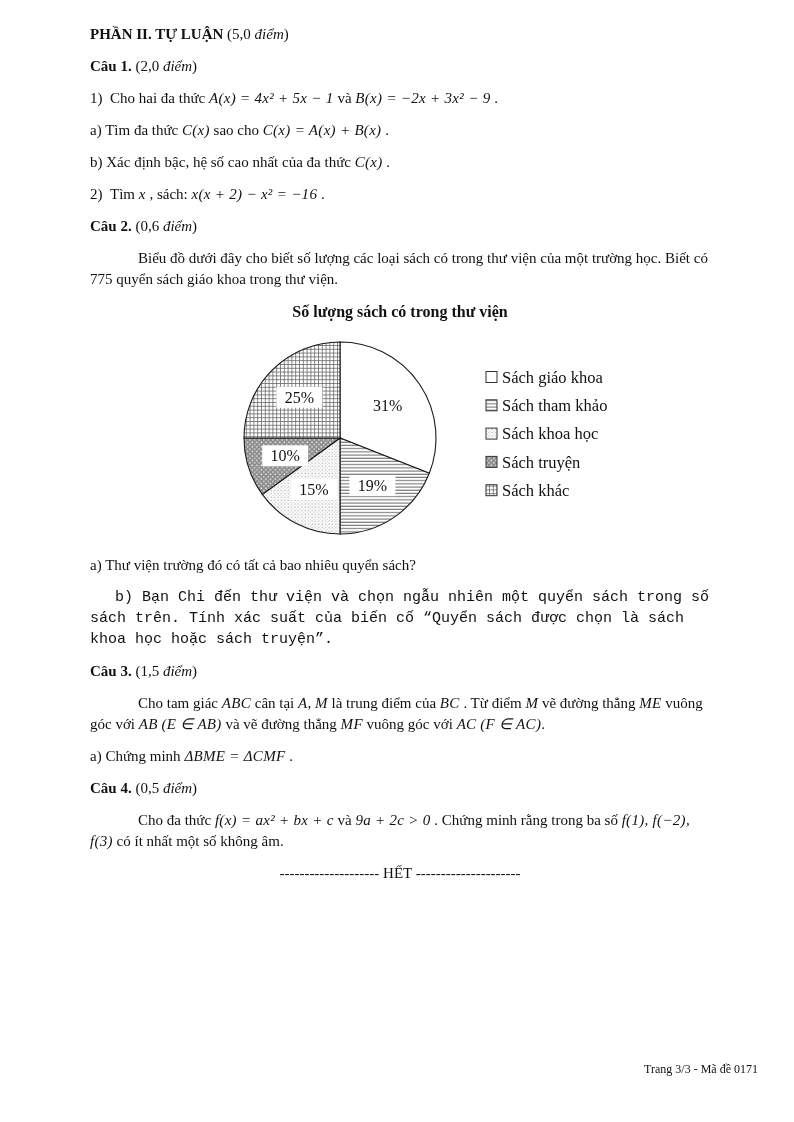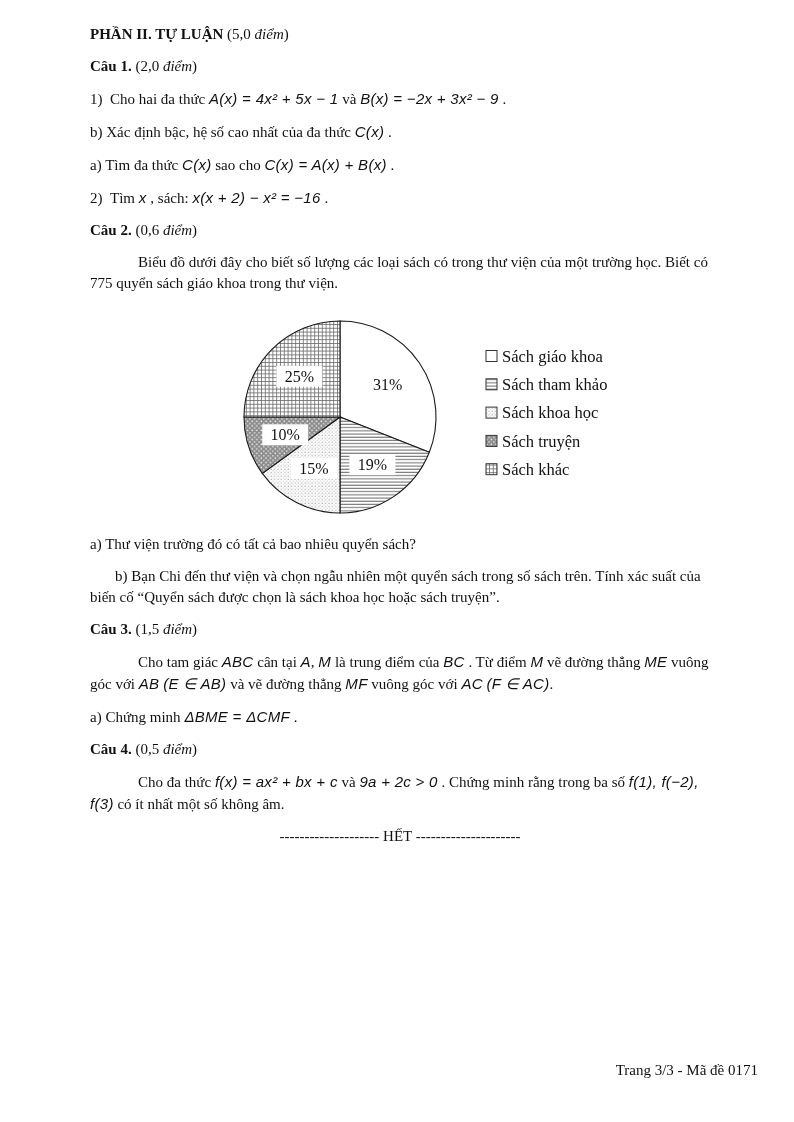--- a/index.html
+++ b/index.html
@@ -13,52 +13,53 @@
     box-sizing:border-box;
     padding:24px 84px 0 90px;
   }
   #doc-body p{
     margin:0 0 11px 0;
     font-size:15px;
     line-height:21px;
   }
   .seg-b{font-weight:bold;}
   .seg-i{font-style:italic;}
-  .seg-m{font-style:italic;font-family:Liberation Sans, sans-serif;letter-spacing:.3px;}
+  .seg-m{font-style:italic;font-family:Liberation Serif, serif;letter-spacing:.3px;}
   .k-item1{margin-left:25px;}
   .k-item2{margin-left:55px;}
   .k-indent{text-indent:48px;}
-  .k-hang{text-indent:25px;}
+  .k-hang{text-indent:25px;font-family:Liberation Mono, monospace;}
   .k-center{text-align:center;margin-top:8px !important;}
   .k-chart-title{text-align:center;font-size:16px !important;margin:4px 0 4px 0 !important;}
   .figure{margin:0 0 11px 0;}
   .pie-label{font-family:"Liberation Serif",serif;font-size:16px;fill:#111;}
   .legend-label{font-family:"Liberation Serif",serif;font-size:16.5px;fill:#111;}
   .doc-footer{
     position:absolute;
     top:1062px;
     right:36px;
-    font-size:15px;
+    font-size:12px;
     font-family:"Liberation Serif",serif;
     color:#111;
   }
 </style>
 </head>
 <body>
 
 <div class="page">
   <div id="doc-body">
       <p class="k-heading"><span class="seg-b">PHẦN II. TỰ LUẬN </span><span class="seg-r">(5,0 </span><span class="seg-i">điểm</span><span class="seg-r">)</span></p>
       <p class="k-heading"><span class="seg-b">Câu 1. </span><span class="seg-r">(2,0 </span><span class="seg-i">điểm</span><span class="seg-r">)</span></p>
       <p class="k-item1"><span class="seg-r">1) Cho hai đa thức </span><span class="seg-m">A(x) = 4x² + 5x − 1</span><span class="seg-r"> và </span><span class="seg-m">B(x) = −2x + 3x² − 9</span><span class="seg-r"> .</span></p>
+      <p class="k-item2"><span class="seg-r">a) Tìm đa thức </span><span class="seg-m">C(x)</span><span class="seg-r"> sao cho </span><span class="seg-m">C(x) = A(x) + B(x)</span><span class="seg-r"> .</span></p>
       <p class="k-item2"><span class="seg-r">b) Xác định bậc, hệ số cao nhất của đa thức </span><span class="seg-m">C(x)</span><span class="seg-r"> .</span></p>
-      <p class="k-item2"><span class="seg-r">a) Tìm đa thức </span><span class="seg-m">C(x)</span><span class="seg-r"> sao cho </span><span class="seg-m">C(x) = A(x) + B(x)</span><span class="seg-r"> .</span></p>
       <p class="k-item1"><span class="seg-r">2) Tìm </span><span class="seg-m">x</span><span class="seg-r"> , sách: </span><span class="seg-m">x(x + 2) − x² = −16</span><span class="seg-r"> .</span></p>
       <p class="k-heading"><span class="seg-b">Câu 2. </span><span class="seg-r">(0,6 </span><span class="seg-i">điểm</span><span class="seg-r">)</span></p>
       <p class="k-indent"><span class="seg-r">Biểu đồ dưới đây cho biết số lượng các loại sách có trong thư viện của một trường học. Biết có 775 quyển sách giáo khoa trong thư viện.</span></p>
+      <p class="k-chart-title"><span class="seg-b">Số lượng sách có trong thư viện</span></p>
       <div class="figure"><svg width="620" height="214" viewBox="0 0 620 214">
           <defs>
             <pattern id="pat-hlines" width="4" height="3.2" patternUnits="userSpaceOnUse">
               <rect width="4" height="3.2" fill="#fff"></rect>
               <line x1="0" y1="1" x2="4" y2="1" stroke="#555" stroke-width="0.9"></line>
             </pattern>
             <pattern id="pat-dots" width="3.4" height="3.4" patternUnits="userSpaceOnUse">
               <rect width="3.4" height="3.4" fill="#fff"></rect>
               <circle cx="1" cy="1" r="0.65" fill="#999"></circle>
               <circle cx="2.7" cy="2.7" r="0.55" fill="#bbb"></circle>

